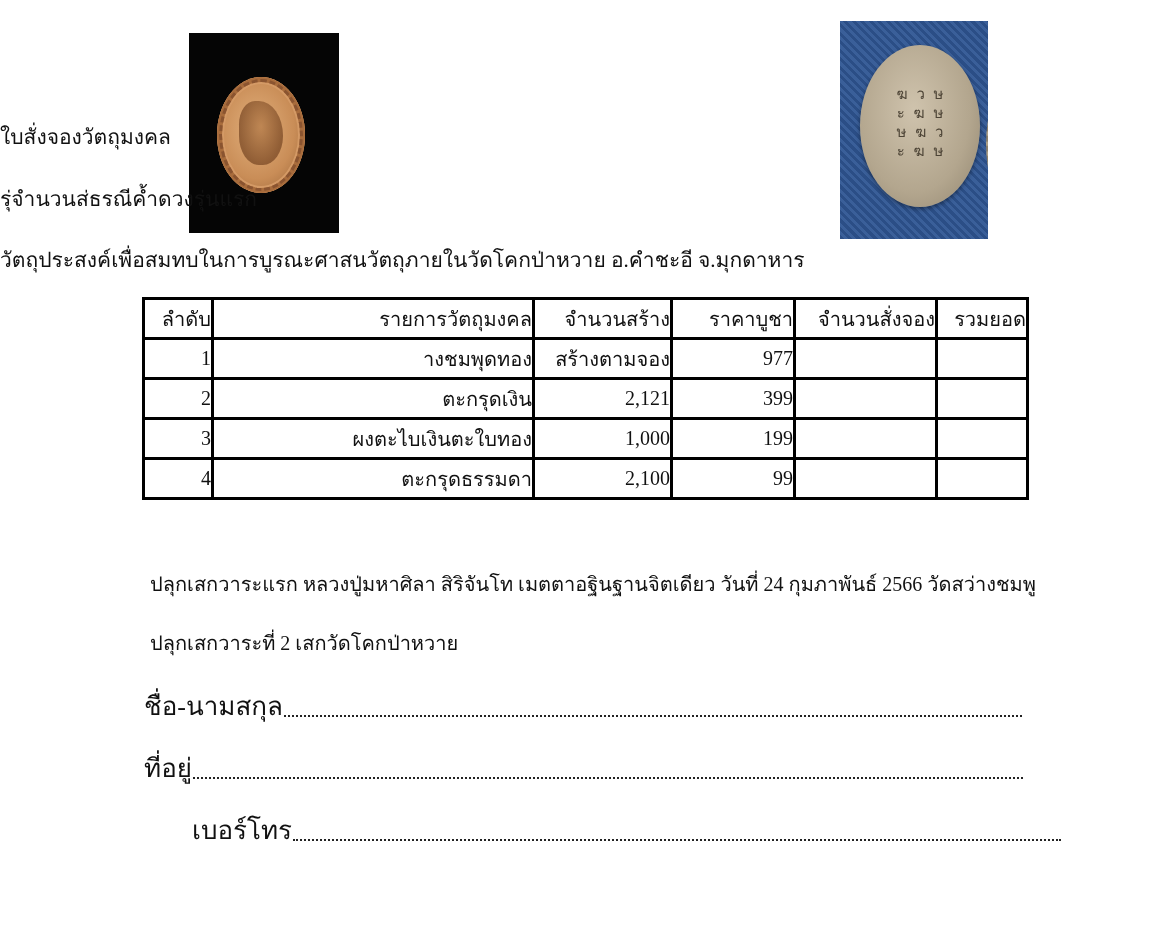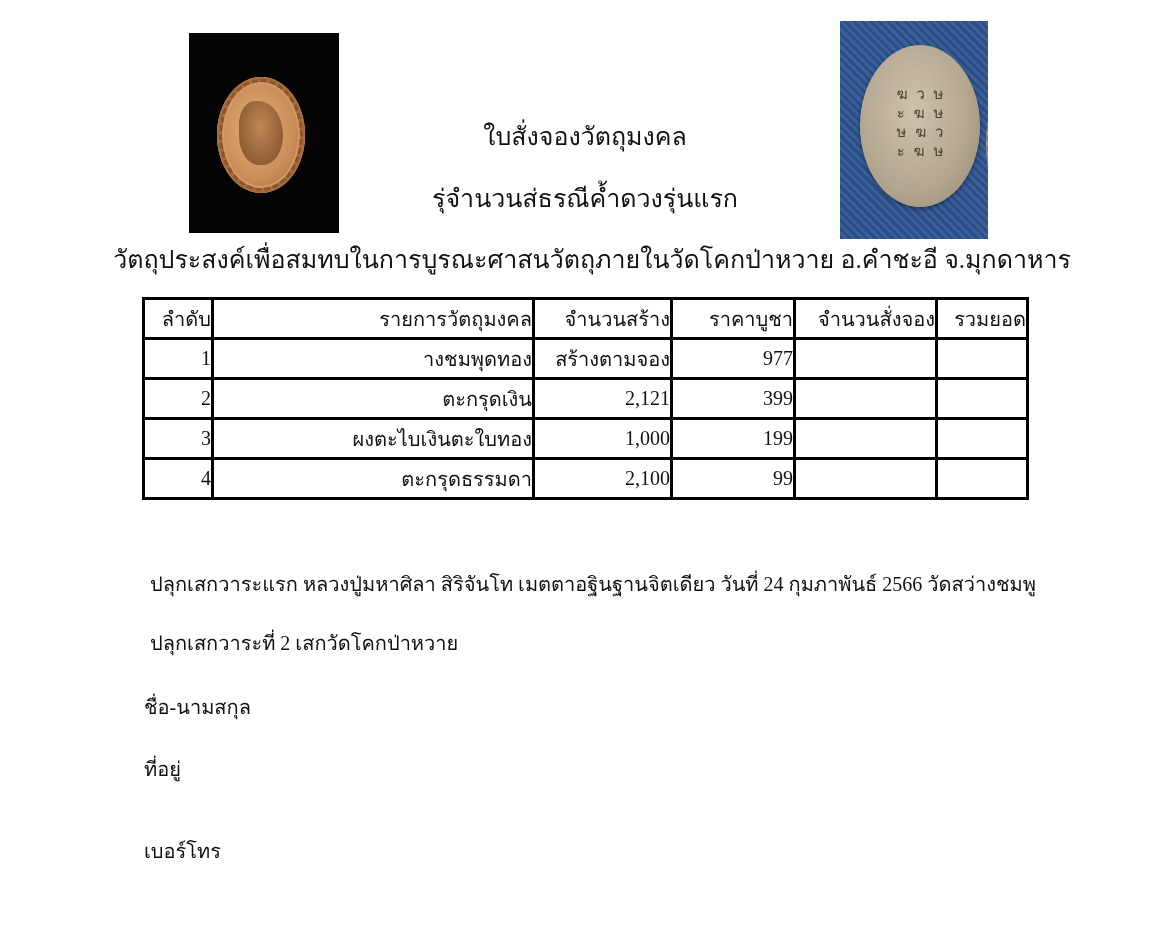--- a/index.html
+++ b/index.html
@@ -71,22 +71,21 @@
       position: absolute;
       left: 146px; top: 66px; width: 40px; height: 110px;
       border-radius: 50%;
       background: radial-gradient(ellipse at 30% 50%, #cbbfa8 0%, #a89a80 80%);
       border: 2px dashed #8d806a;
     }
 
     
     .title {
       left: 0; width: 1170px;
-      text-align: center;
-      font-size: 25px;
+      font-size: 21px;
       line-height: 26px;
       white-space: nowrap;
     }
     .t1 { top: 124px; left: 0; width: 1170px; }
     .t2 { top: 186px; }
     .t3 { top: 247px; left: 0; width: 1184px; }
 
     
     .order-table {
       left: 142px; top: 297px;
@@ -112,30 +111,29 @@
       left: 144px;
       font-size: 20px;
       line-height: 26px;
       white-space: nowrap;
       margin-left: 6px;
     }
     .l1 { top: 571px; }
     .l2 { top: 630px; }
     .field {
       left: 144px;
-      font-size: 20px;
+      font-size: 26px;
       line-height: 26px;
       white-space: nowrap;
       display: flex;
-      align-items: flex-start;
-      flex-direction: column;
+      align-items: flex-end;
     }
     .f1 { top: 694px; width: 878px; }
     .f2 { top: 756px; width: 879px; }
-    .f3 { top: 838px; width: 869px; }
+    .f3 { top: 818px; width: 869px; margin-left: 48px; }
     .dots {
       flex: 1;
       border-bottom: 2px dotted #222;
       height: 1px;
       margin-left: 1px;
       transform: translateY(-3px);
     }
   </style>
 </head>
 <body>

